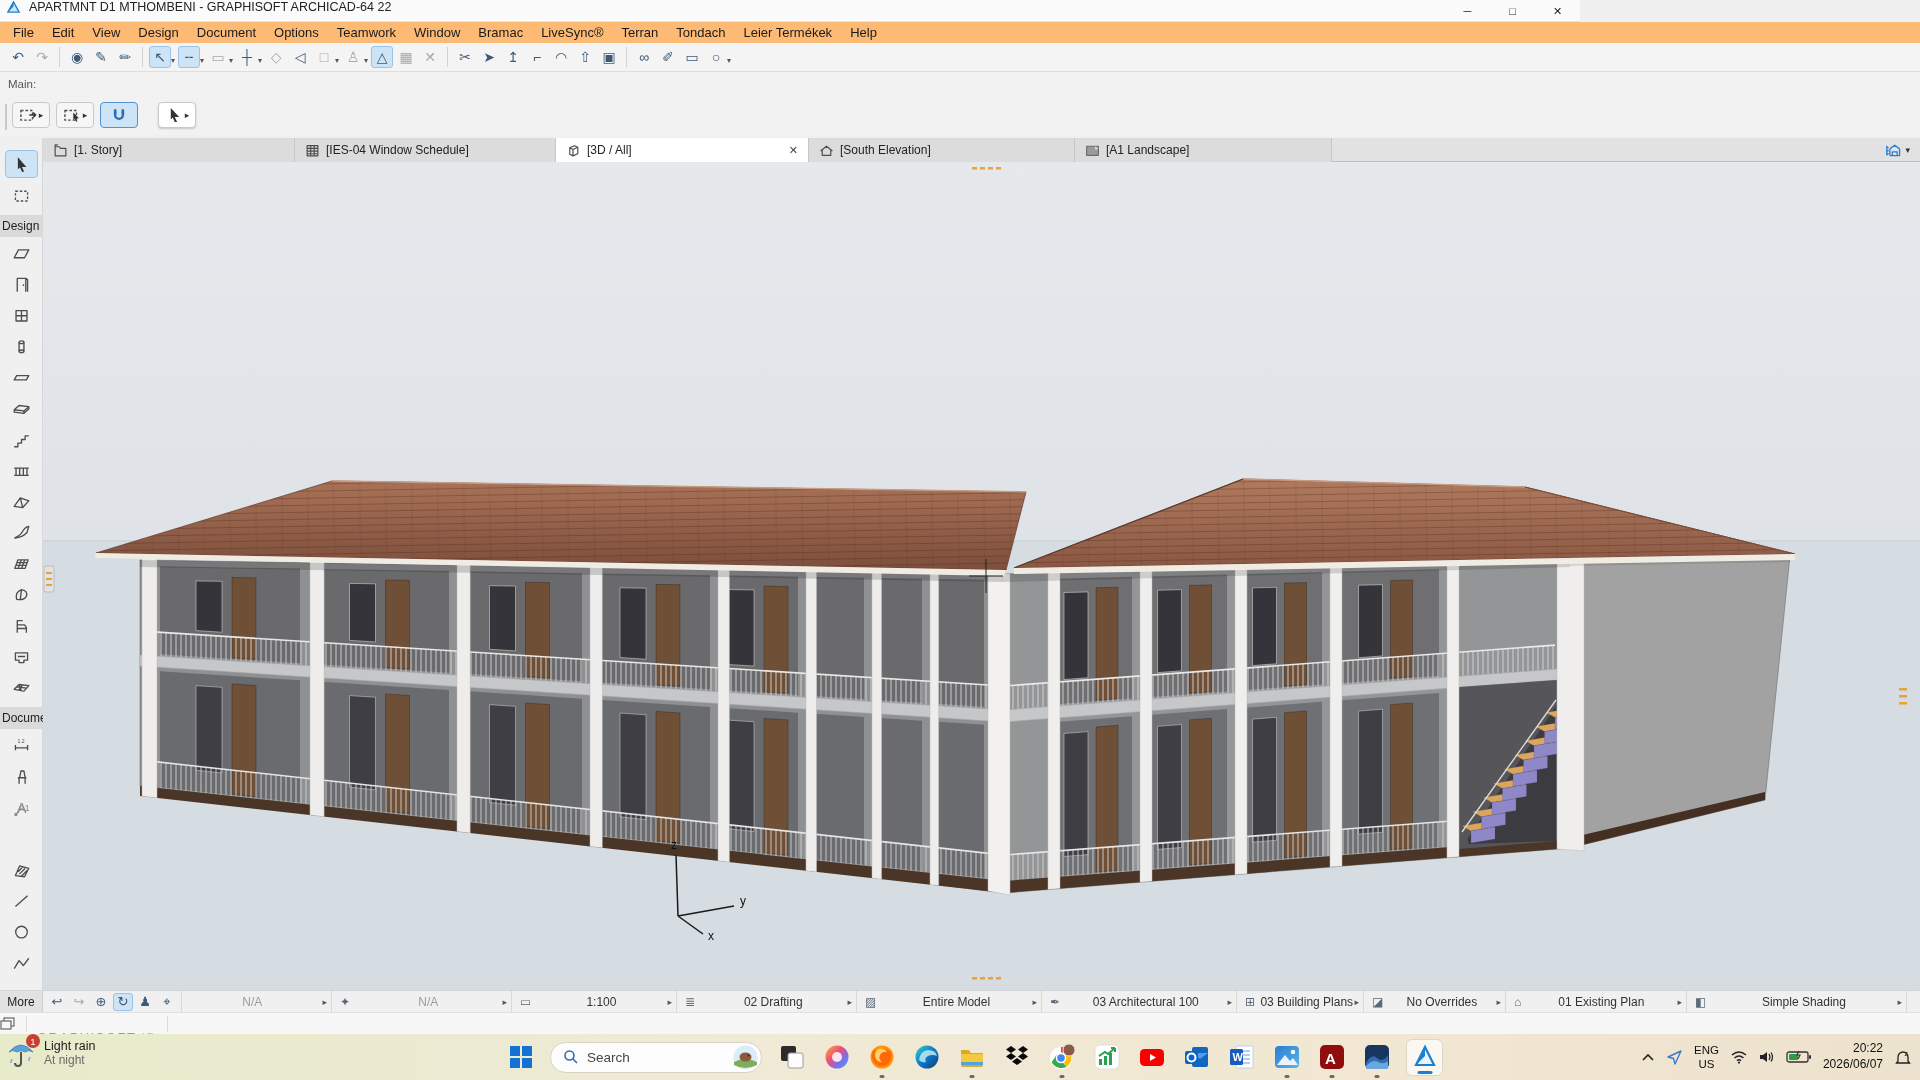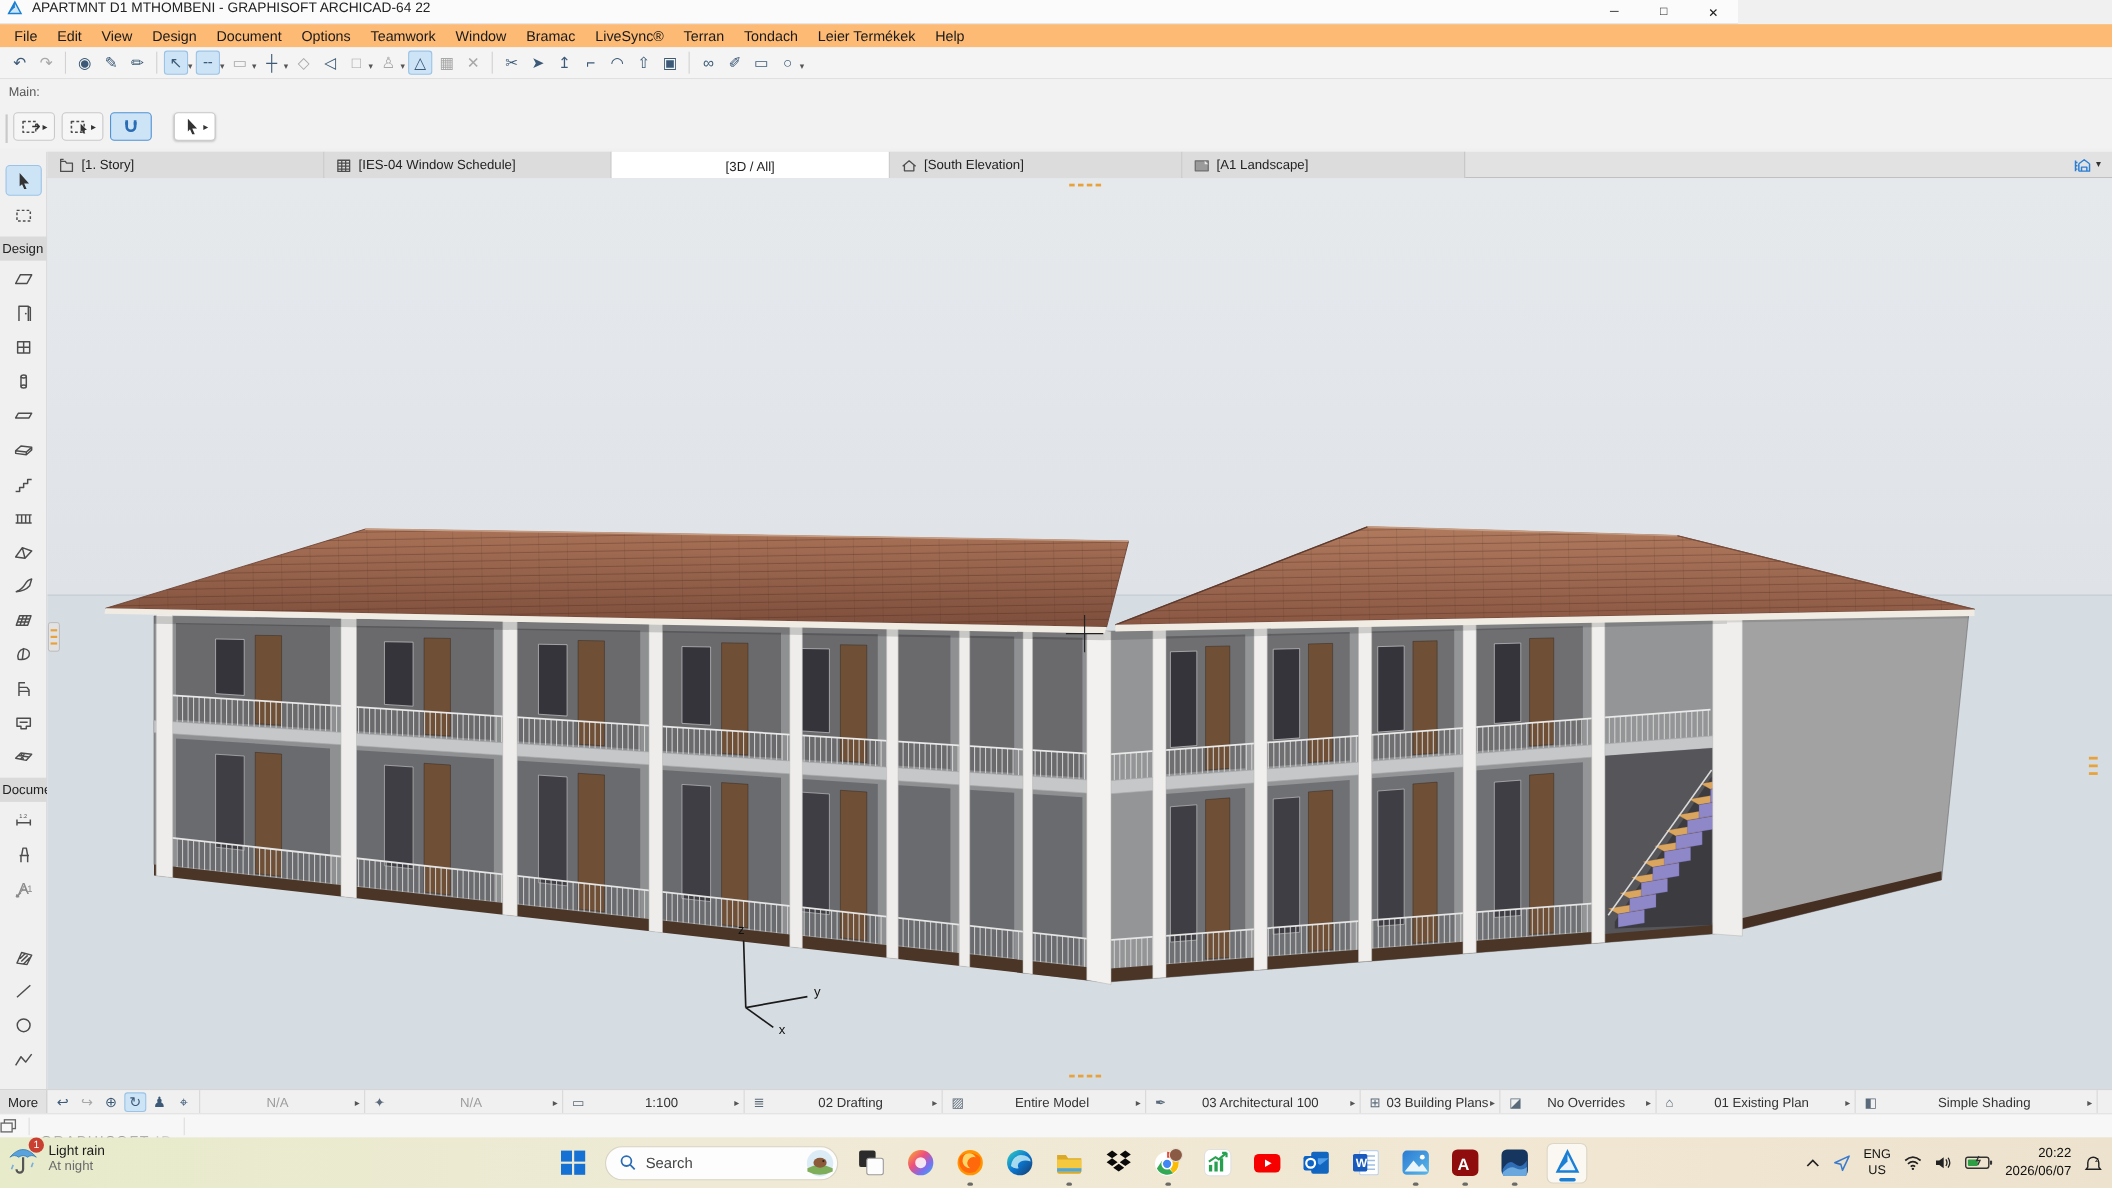--- a/index.html
+++ b/index.html
@@ -34,21 +34,21 @@
   .r2btn { height:26px; min-width:38px; background:#f6f6f6; border:1px solid #c9c9c9; border-radius:4px;
     display:flex; align-items:center; justify-content:center; padding:0 4px; gap:2px; }
   .r2btn.hl { background:#cde3f6; border:1.5px solid #4f93d4; }
   .r2btn.raised { background:#ffffff; box-shadow:0 1px 2px rgba(0,0,0,.18); margin-left:14px; }
   .r2caret { font-size:9px; color:#333; }
   
   #tabbar { position:absolute; left:43px; top:138px; width:1877px; height:24px;
     background:#e2e2e2; border-bottom:1px solid #bdbdbd; display:flex; }
   .tab { height:24px; display:flex; align-items:center; gap:6px; padding:0 10px;
     border-right:1px solid #c6c6c6; background:#dcdcdc; font-size:12px; color:#222; }
-  .tab.active { background:#ffffff;flex-direction:column; }
+  .tab.active { background:#ffffff; }
   .tab .close { margin-left:auto; font-size:11px; color:#444; padding-left:10px; }
   #tabbar .tabfill { flex:1; }
   #tabnav { display:flex; align-items:center; gap:3px; padding:0 10px; }
   
   #sidebar { position:absolute; left:0; top:138px; width:43px; height:852px;
     background:#f0f0f0; border-right:1px solid #d8d8d8; }
   .sb-item { position:absolute; left:5px; width:33px; height:28px; border-radius:4px;
     display:flex; align-items:center; justify-content:center; }
   .sb-item.sel { background:#cde3f6; border:1px solid #9cc3e5; }
   .sb-header { position:absolute; left:0; width:43px; height:22px; background:#dadada;

